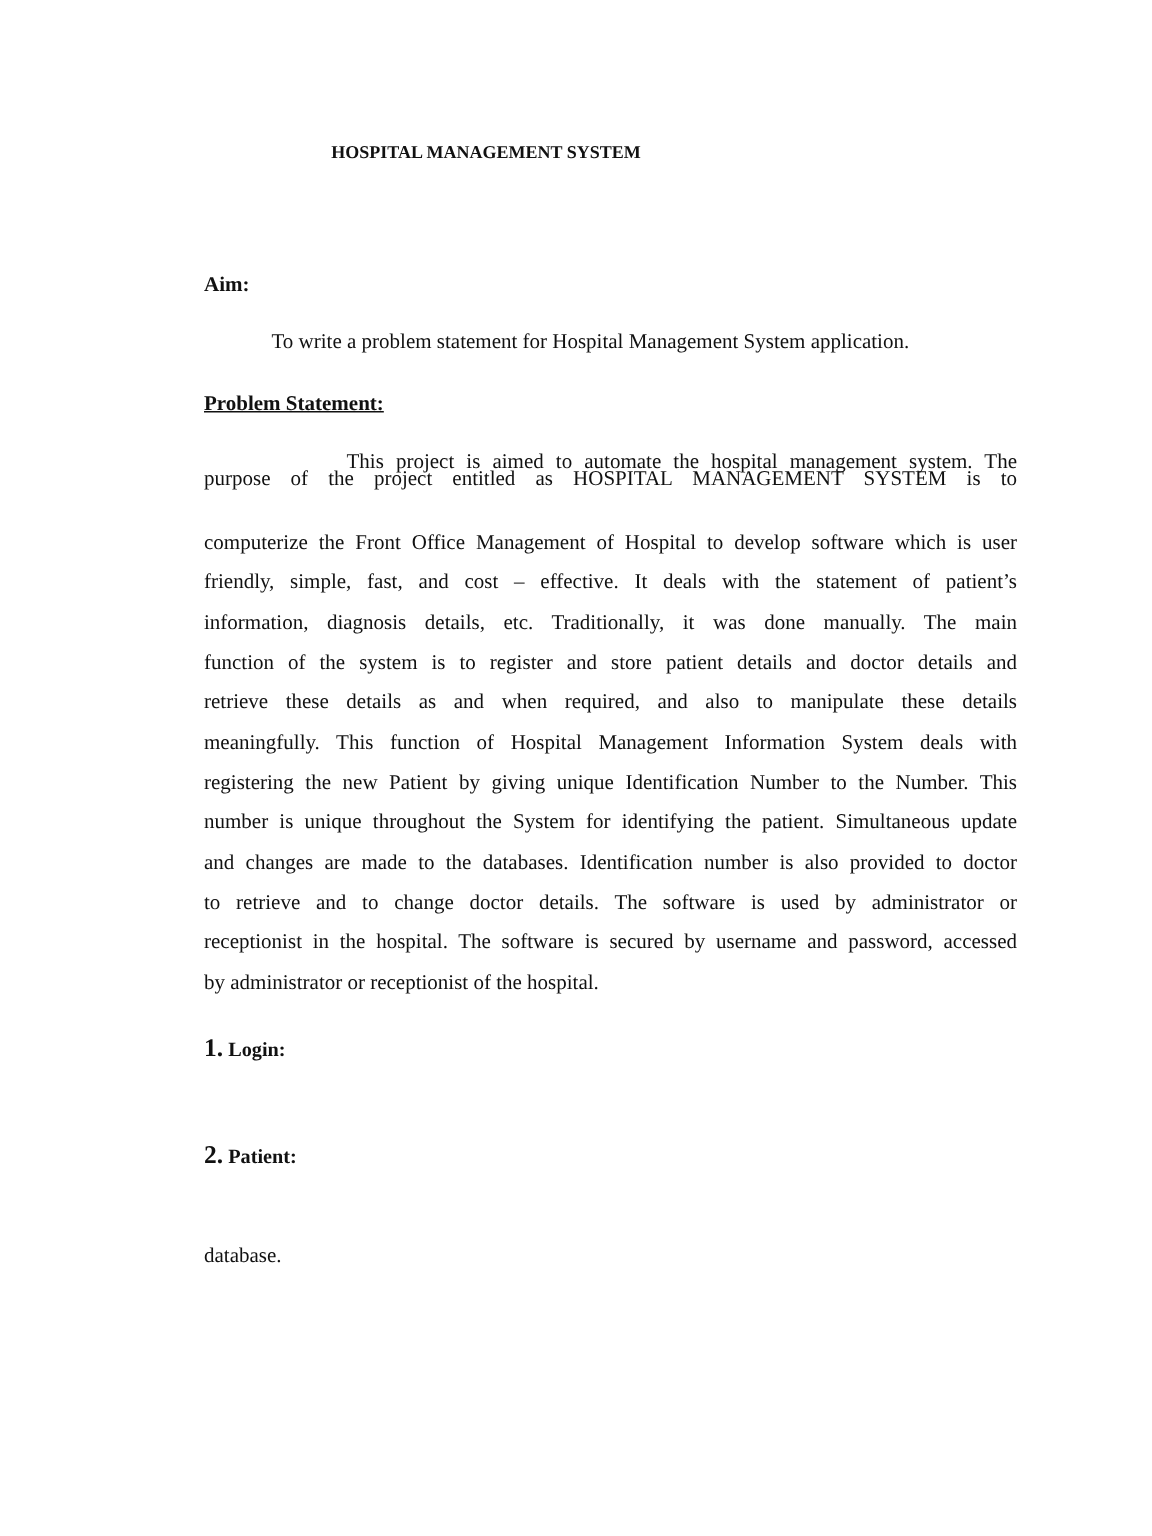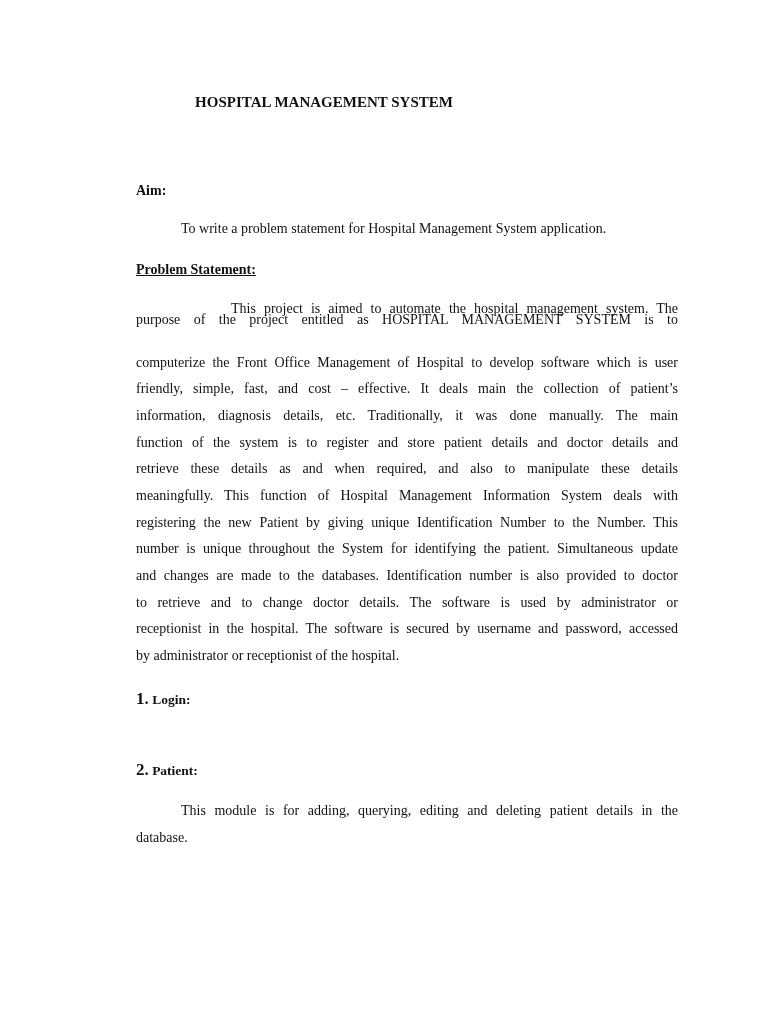--- a/index.html
+++ b/index.html
@@ -4,21 +4,21 @@
 <style>
   html, body { margin: 0; padding: 0; background: #ffffff; }
   body {
     width: 768px; height: 1024px; overflow: hidden; position: relative;
     font-family: "Liberation Serif", "DejaVu Serif", serif;
     color: #111111;
   }
   .page { position: absolute; left: 0; top: 0; width: 768px; height: 1024px; background: #ffffff; }
   .title {
     position: absolute; left: 0; width: 648px; text-align: center;
-    font-weight: bold; font-size: 15px; letter-spacing: 0px;
+    font-weight: bold; font-size: 12px; letter-spacing: 0px;
   }
   .heading { position: absolute; left: 136px; font-weight: bold; font-size: 14px; }
   .line {
     position: absolute; left: 136px; width: 542px; font-size: 14px;
     white-space: nowrap;
   }
   .just { text-align: justify; text-align-last: justify; white-space: normal; height: 18px; overflow: hidden; }
   .numhead { position: absolute; left: 136px; font-weight: bold; font-size: 13.5px; }
   .numhead .num { font-size: 17px; }
 </style>
@@ -31,21 +31,21 @@
 
   <div class="heading" style="top:183px;">Aim:</div>
   <div class="line" style="top:221px; left:181px;">To write a problem statement for Hospital Management System application.</div>
 
   <div class="heading" style="top:262px;text-decoration:underline;">Problem Statement:</div>
 
   <div>
     <div class="line just" style="top:301px; left:231px; width:447px;">This project is aimed to automate the hospital management system. The</div>
     <div class="line just" style="top:312px;">purpose of the project entitled as HOSPITAL MANAGEMENT SYSTEM is to</div>
     <div class="line just" style="top:355px;">computerize the Front Office Management of Hospital to develop software which is user</div>
-    <div class="line just" style="top:381px;">friendly, simple, fast, and cost – effective. It deals main the collection of patient’s</div>
+    <div class="line just" style="top:381px;">friendly, simple, fast, and cost – effective. It deals with the statement of patient’s</div>
     <div class="line just" style="top:408px;">information, diagnosis details, etc. Traditionally, it was done manually. The main</div>
     <div class="line just" style="top:435px;">function of the system is to register and store patient details and doctor details and</div>
     <div class="line just" style="top:461px;">retrieve these details as and when required, and also to manipulate these details</div>
     <div class="line just" style="top:488px;">meaningfully. This function of Hospital Management Information System deals with</div>
     <div class="line just" style="top:515px;">registering the new Patient by giving unique Identification Number to the Number. This</div>
     <div class="line just" style="top:541px;">number is unique throughout the System for identifying the patient. Simultaneous update</div>
     <div class="line just" style="top:568px;">and changes are made to the databases. Identification number is also provided to doctor</div>
     <div class="line just" style="top:595px;">to retrieve and to change doctor details. The software is used by administrator or</div>
     <div class="line just" style="top:621px;">receptionist in the hospital. The software is secured by username and password, accessed</div>
     <div class="line" style="top:648px;">by administrator or receptionist of the hospital.</div>
@@ -53,16 +53,15 @@
 
   <div class="numhead" style="top:689px;">
     <span class="num">1.</span>
     <span>Login:</span>
   </div>
 
   <div class="numhead" style="top:760px;">
     <span class="num">2.</span>
     <span>Patient:</span>
   </div>
-  <div class="line just" style="top:803px; left:181px; width:497px;">This module is for adding, querying, editing and deleting patient details in the</div>
   <div class="line" style="top:830px;">database.</div>
 
 </div>
 
 </body></html>

